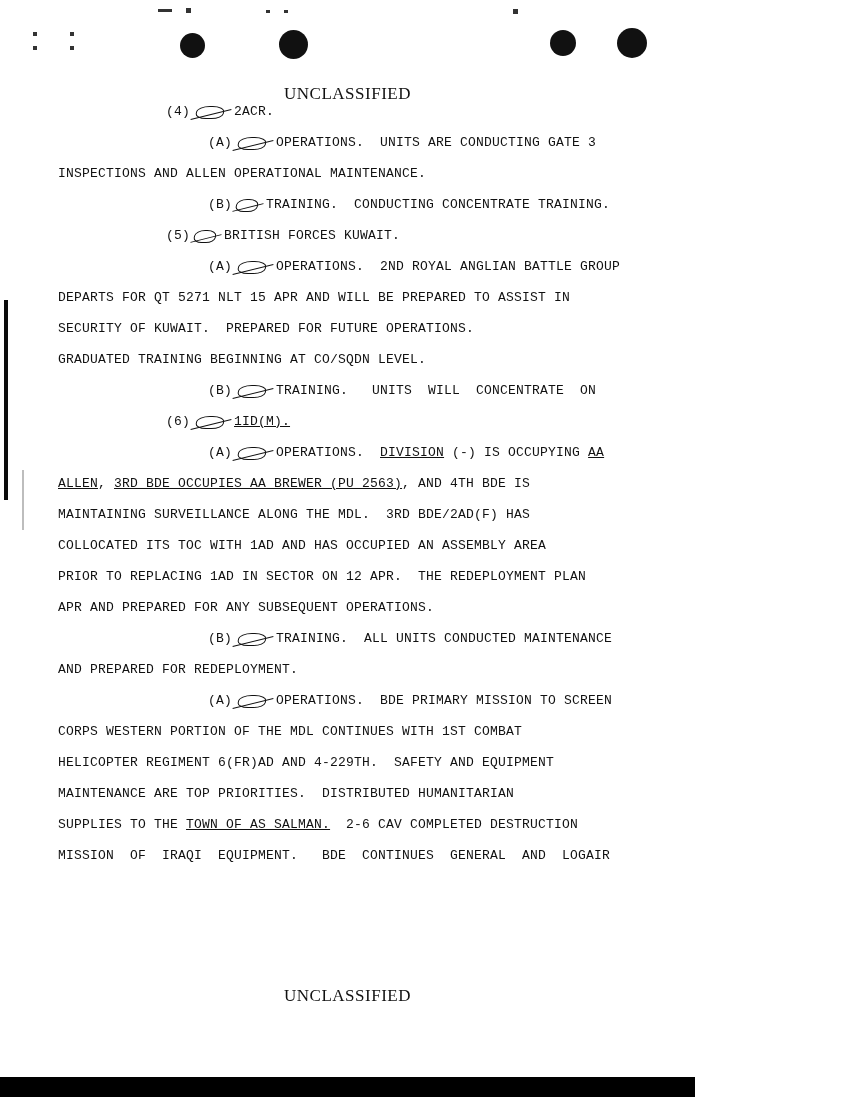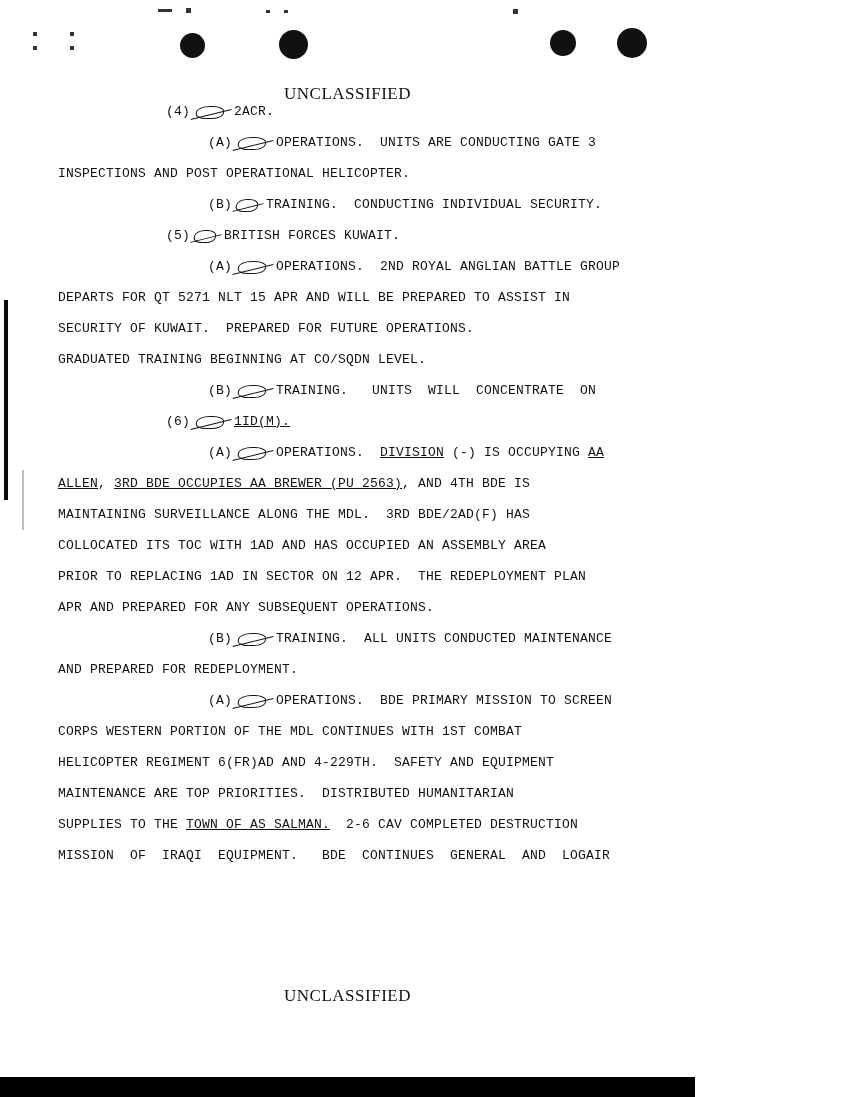--- a/index.html
+++ b/index.html
@@ -148,23 +148,23 @@
   <div class="fade-line" style="left:22px; top:470px; width:2px; height:60px;"></div>
 
   <div class="classification class-top">UNCLASSIFIED</div>
   <div class="classification class-bottom">UNCLASSIFIED</div>
 
   <div class="body-text">
 
     <p class="para indent1"><span>(4)</span><span class="mark"></span><span>2ACR.</span></p>
 
     <p class="para indent2"><span>(A)</span><span class="mark"></span><span>OPERATIONS.  UNITS ARE CONDUCTING GATE 3</span></p>
-    <p class="para"><span>INSPECTIONS AND POST OPERATIONAL HELICOPTER.</span></p>
+    <p class="para"><span>INSPECTIONS AND ALLEN OPERATIONAL MAINTENANCE.</span></p>
 
-    <p class="para indent2"><span>(B)</span><span class="mark sm"></span><span>TRAINING.  CONDUCTING INDIVIDUAL SECURITY.</span></p>
+    <p class="para indent2"><span>(B)</span><span class="mark sm"></span><span>TRAINING.  CONDUCTING CONCENTRATE TRAINING.</span></p>
 
     <p class="para indent1"><span>(5)</span><span class="mark sm"></span><span>BRITISH FORCES KUWAIT.</span></p>
 
     <p class="para indent2"><span>(A)</span><span class="mark"></span><span>OPERATIONS.  2ND ROYAL ANGLIAN BATTLE GROUP</span></p>
     <p class="para"><span>DEPARTS FOR QT 5271 NLT 15 APR AND WILL BE PREPARED TO ASSIST IN</span></p>
     <p class="para"><span>SECURITY OF KUWAIT.  PREPARED FOR FUTURE OPERATIONS.</span></p>
 
     <p class="para"><span>GRADUATED TRAINING BEGINNING AT CO/SQDN LEVEL.</span></p>
     <p class="para indent2"><span>(B)</span><span class="mark"></span><span>TRAINING.   UNITS  WILL  CONCENTRATE  ON</span></p>
 

